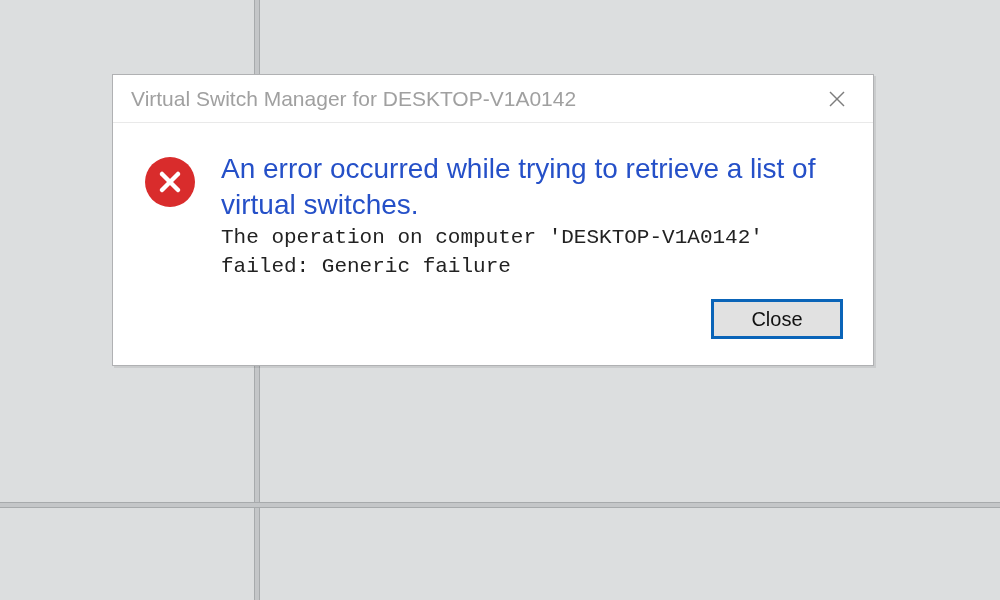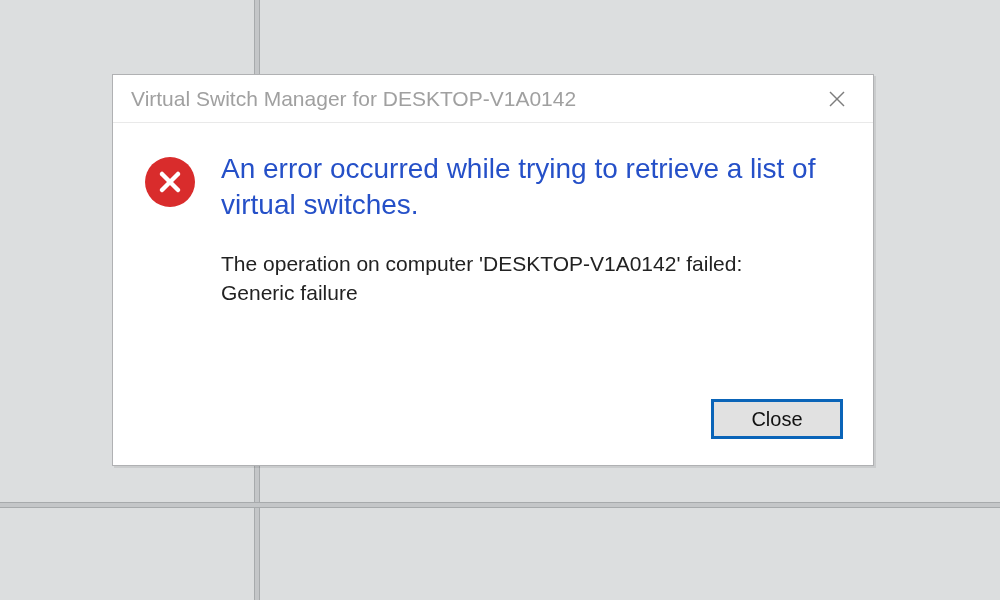--- a/index.html
+++ b/index.html
@@ -29,21 +29,21 @@
       height: 6px;
       background: #c4c6c8;
       border-top: 1px solid #a7aaac;
       border-bottom: 1px solid #a7aaac;
     }
     .dialog {
       position: absolute;
       left: 112px;
       top: 74px;
       width: 762px;
-      height: 392px;
+      height: 292px;
       background: #ffffff;
       border: 1px solid #b0b1b3;
       box-shadow: 2px 2px 0 rgba(0,0,0,0.08);
     }
     .titlebar {
       display: flex;
       align-items: center;
       justify-content: space-between;
       height: 48px;
       padding: 0 14px 0 18px;
@@ -79,28 +79,28 @@
       justify-content: center;
       margin-top: 6px;
     }
     .error-icon svg { stroke: #fff; }
     .message-block { flex: 1; }
     .headline {
       color: #2550c8;
       font-size: 28px;
       font-weight: 400;
       line-height: 1.28;
-      margin-bottom: 26px;
     }
     .details {
       color: #222;
       font-size: 21px;
       font-weight: 400;
       line-height: 1.42;
       max-width: 600px;
+      font-family: Liberation Mono, monospace;
     }
     .button-row {
       position: absolute;
       right: 30px;
       bottom: 26px;
     }
     .close-button {
       min-width: 132px;
       height: 40px;
       background: #e1e1e1;

